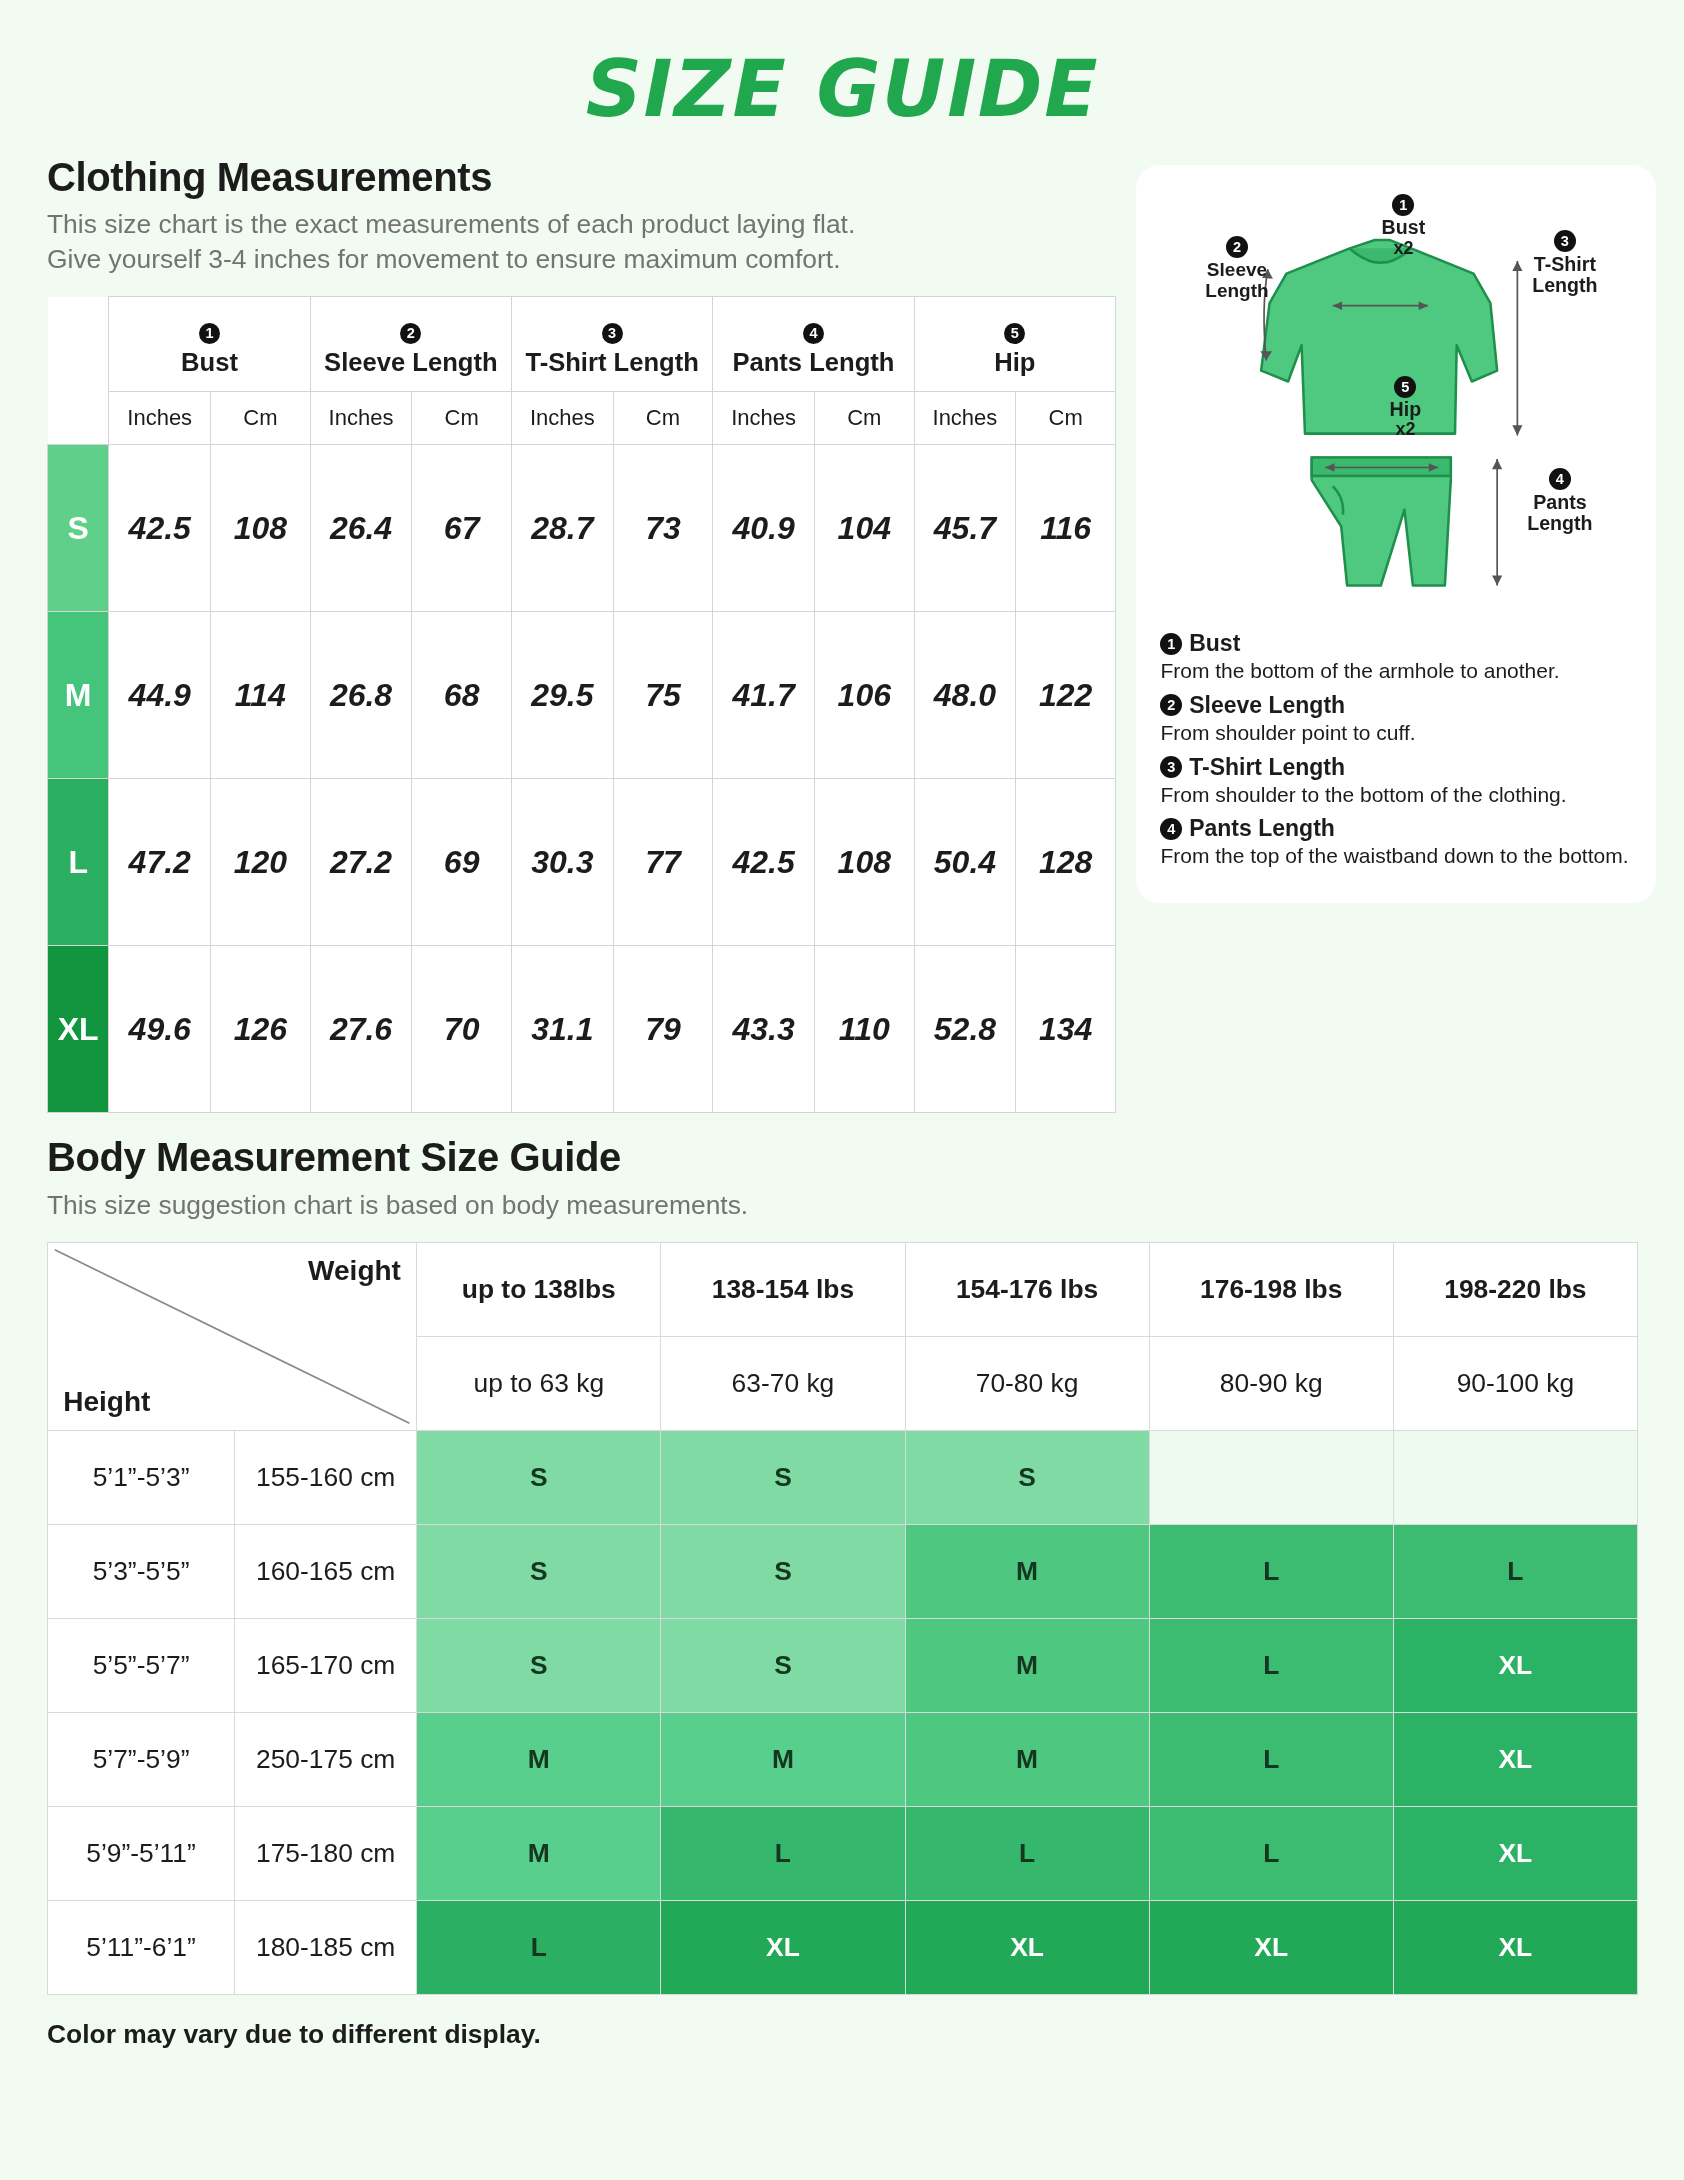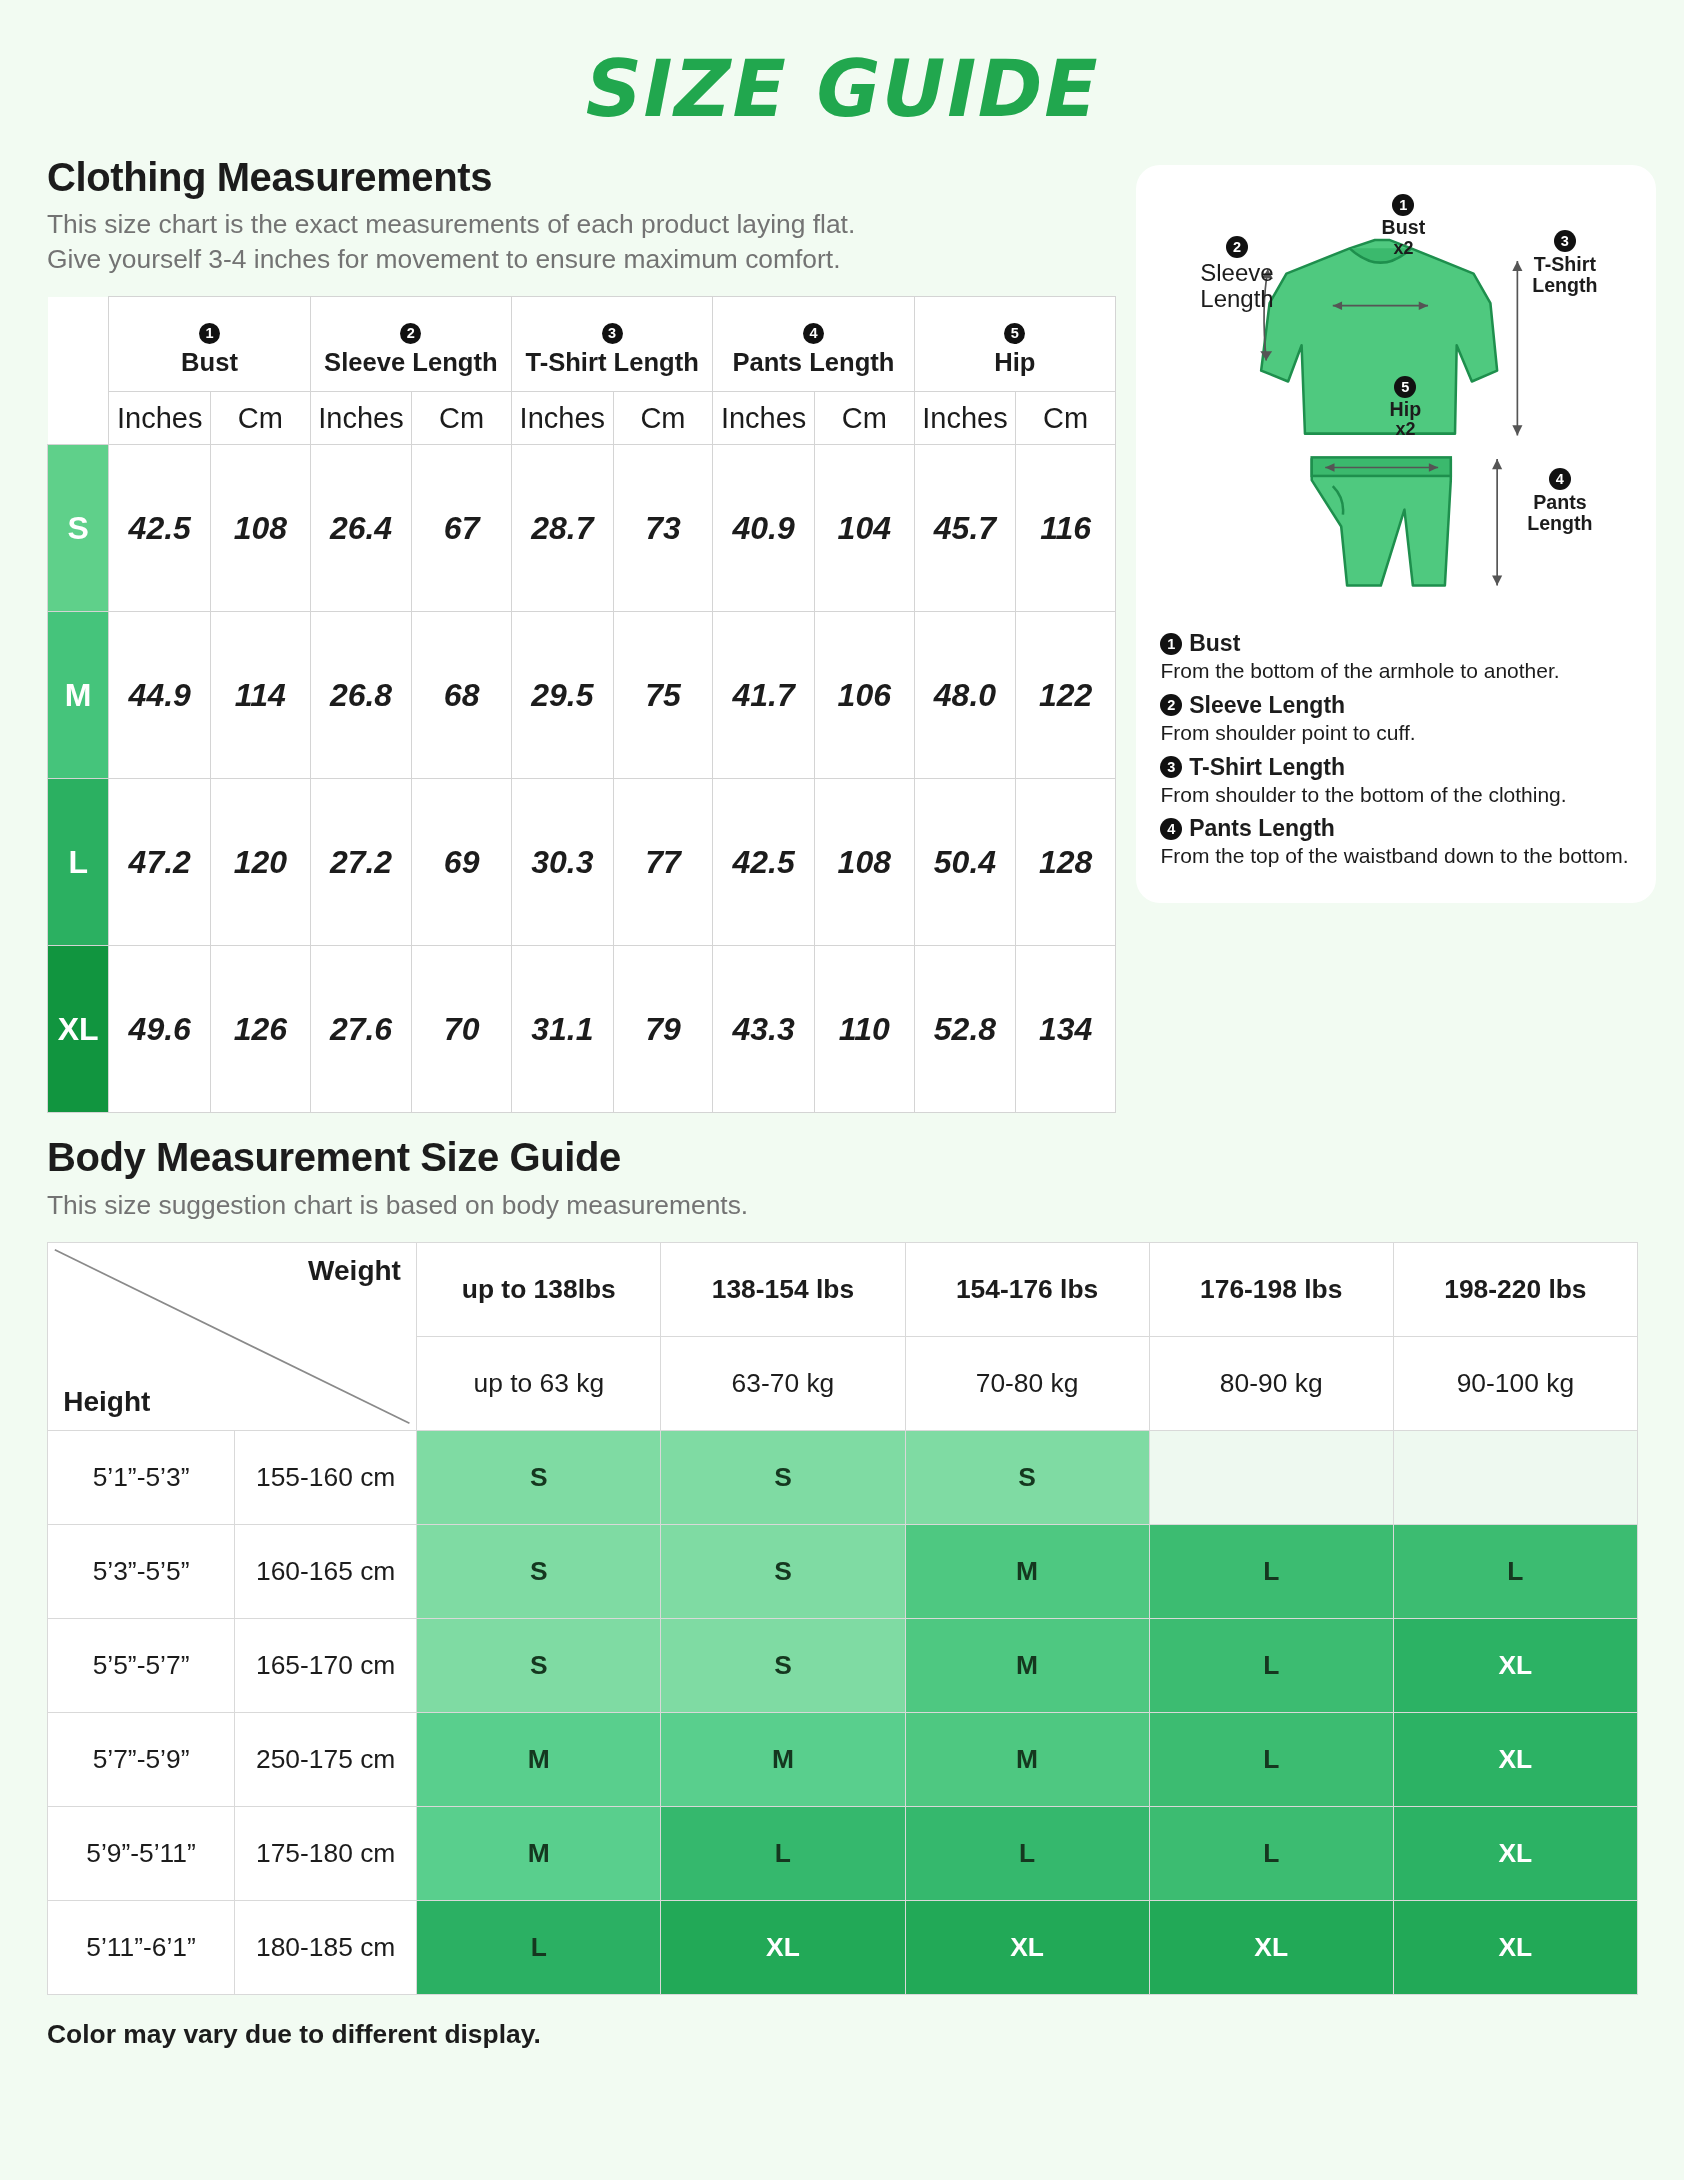--- a/index.html
+++ b/index.html
@@ -49,21 +49,21 @@
   
   table.cm { border-collapse: collapse; width: 1069px; margin-top: 19px; table-layout: fixed; }
   table.cm th, table.cm td {
     border: 1.7px solid #d4d4d4;
     text-align: center;
     background: #ffffff;
   }
   table.cm .grp {
     font-size: 25.6px; font-weight: bold; height: 95px; padding-top: 3.4px;
   }
-  table.cm .unit { font-size: 29px; height: 53px; font-weight: normal; }
+  table.cm .unit { font-size: 22px; height: 53px; font-weight: normal; }
   table.cm td.val { font-size: 32px; font-weight: bold; height: 167px; font-style: italic; }
   table.cm .corner { background: #ffffff; border: none; }
   .num-badge {
     display: inline-block;
     width: 21px; height: 21px; line-height: 21px;
     border-radius: 50%;
     background: #111; color: #fff;
     font-size: 14.5px; font-weight: bold;
     text-align: center;
     margin-bottom: 4.3px;
@@ -287,21 +287,21 @@
 
           
           <div style="position:absolute;left:196px;top:6.8px;text-align:center;width:94px">
             <span class="legend-badge" style="margin:0 0 1.7px 0">1</span>
             <div style="font-size:19.6px;font-weight:bold;line-height:1.05">Bust</div>
             <div style="font-size:18px;font-weight:bold">x2</div>
           </div>
 
           <div style="position:absolute;left:25.6px;top:49px;text-align:center;width:102px">
             <span class="legend-badge" style="margin:0 0 1.7px 0">2</span>
-            <div style="font-size:24px;font-weight:normal;line-height:1.1">Sleeve<br>Length</div>
+            <div style="font-size:19px;font-weight:bold;line-height:1.1">Sleeve<br>Length</div>
           </div>
 
           <div style="position:absolute;right:12px;top:43px;text-align:center;width:111px">
             <span class="legend-badge" style="margin:0 0 1.7px 0">3</span>
             <div style="font-size:19.6px;font-weight:bold;line-height:1.1">T-Shirt<br>Length</div>
           </div>
 
           <div style="position:absolute;left:198px;top:189px;text-align:center;width:94px">
             <span class="legend-badge" style="margin:0 0 0.9px 0">5</span>
             <div style="font-size:19.6px;font-weight:bold;line-height:1.05">Hip</div>

